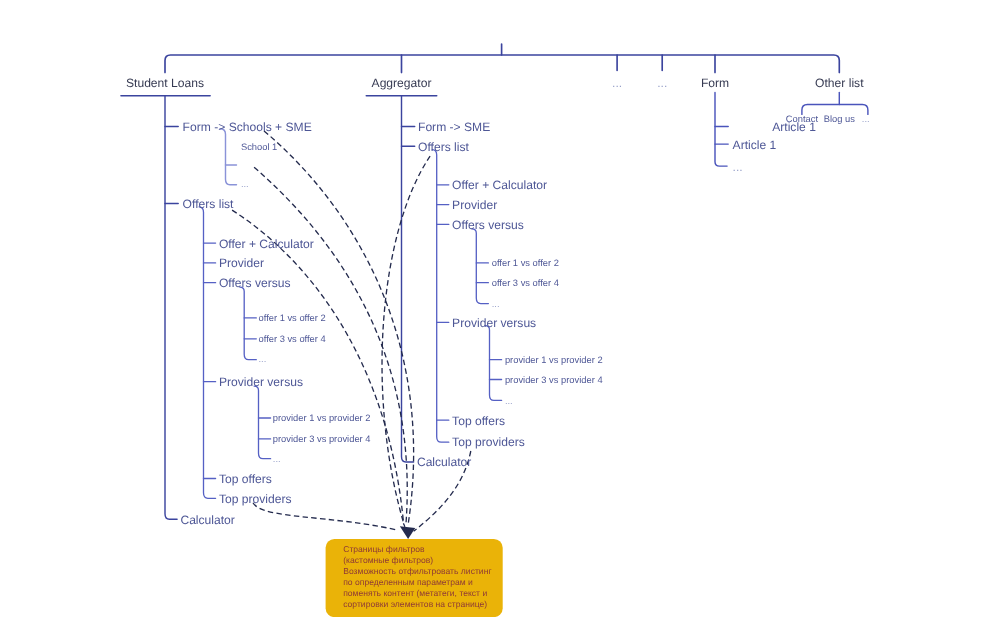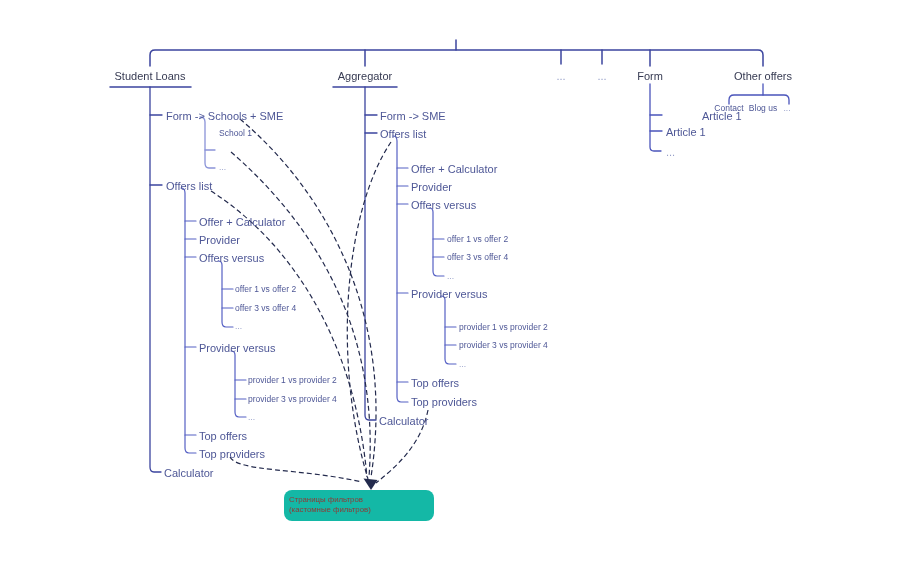--- a/index.html
+++ b/index.html
@@ -7,22 +7,22 @@
           font-family:"Liberation Sans",sans-serif;}
   .wires{position:absolute;left:0;top:0;z-index:0;}
   .lbl{position:absolute;white-space:nowrap;z-index:2;}
   .cat{font-size:11px;color:#363a52;transform:translateX(-50%);}
   .sub{font-size:11px;color:#4e5796;}
   .sub2{font-size:8.5px;color:#4e5796;text-align:right;}
   .dots{color:#97a0c9;}
   .rootnode{position:absolute;left:403px;top:9px;width:107px;height:30px;background:#3b3e9b;
             border-radius:6px;color:#ffffff;font-size:14px;font-weight:700;letter-spacing:.2px;
             display:flex;align-items:center;justify-content:center;z-index:2;}
-  .note{position:absolute;left:284px;top:490px;width:138px;background:#14b8a6;border-radius:8px;
-        padding:5px 7px 6px 5px;color:#8e3a36;font-size:7.8px;line-height:1.28;z-index:2;}
+  .note{position:absolute;left:296px;top:490px;width:138px;background:#eab308;border-radius:8px;
+        padding:5px 7px 6px 16px;color:#8e3a36;font-size:7.8px;line-height:1.28;z-index:2;}
   .note div{white-space:normal;}
 </style>
 </head>
 <body>
 
 <div class="canvas">
 
   <svg class="wires" width="906" height="561" viewBox="0 0 906 561">
 
     <g stroke="#3b449e" stroke-width="1.5" fill="none" stroke-linecap="round">
@@ -101,21 +101,21 @@
     </g>
     <path d="M 371 490 L 363.5 478.5 L 377.5 480 Z" fill="#232a4d"></path>
   </svg>
 
 
   <div class="lbl cat" style="left:150px;top:70px">Student Loans</div>
   <div class="lbl cat" style="left:365px;top:70px">Aggregator</div>
   <div class="lbl cat dots" style="left:561px;top:70px">...</div>
   <div class="lbl cat dots" style="left:602px;top:70px">...</div>
   <div class="lbl cat" style="left:650px;top:70px">Form</div>
-  <div class="lbl cat" style="left:763px;top:70px">Other offers</div>
+  <div class="lbl cat" style="left:763px;top:70px">Other list</div>
 
   <div class="lbl cat sub2" style="left:729px;top:103px;font-size:8.5px">Contact</div>
   <div class="lbl cat sub2" style="left:763px;top:103px;font-size:8.5px">Blog us</div>
   <div class="lbl cat sub2 dots" style="left:787px;top:103px;font-size:8.5px">...</div>
 
   <div class="lbl sub" style="left:702px;top:110px">Article 1</div>
   <div class="lbl sub" style="left:666px;top:126px">Article 1</div>
   <div class="lbl sub dots" style="left:666px;top:146px">...</div>
 
   <div class="lbl sub" style="left:166px;top:110px">Form -&gt; Schools + SME</div>
@@ -148,15 +148,16 @@
   <div class="lbl sub2" style="left:459px;top:322px">provider 1 vs provider 2</div>
   <div class="lbl sub2" style="left:459px;top:340px">provider 3 vs provider 4</div>
   <div class="lbl sub2 dots" style="left:459px;top:359px">...</div>
   <div class="lbl sub" style="left:411px;top:377px">Top offers</div>
   <div class="lbl sub" style="left:411px;top:396px">Top providers</div>
   <div class="lbl sub" style="left:379px;top:415px">Calculator</div>
 
   <div class="note">
     <div>Страницы фильтров</div>
     <div>(кастомные фильтров)</div>
+    <div>Возможность отфильтровать листинг по определенным параметрам и поменять контент (метатеги, текст и сортировки элементов на странице)</div>
   </div>
 
 </div>
 
 </body></html>

